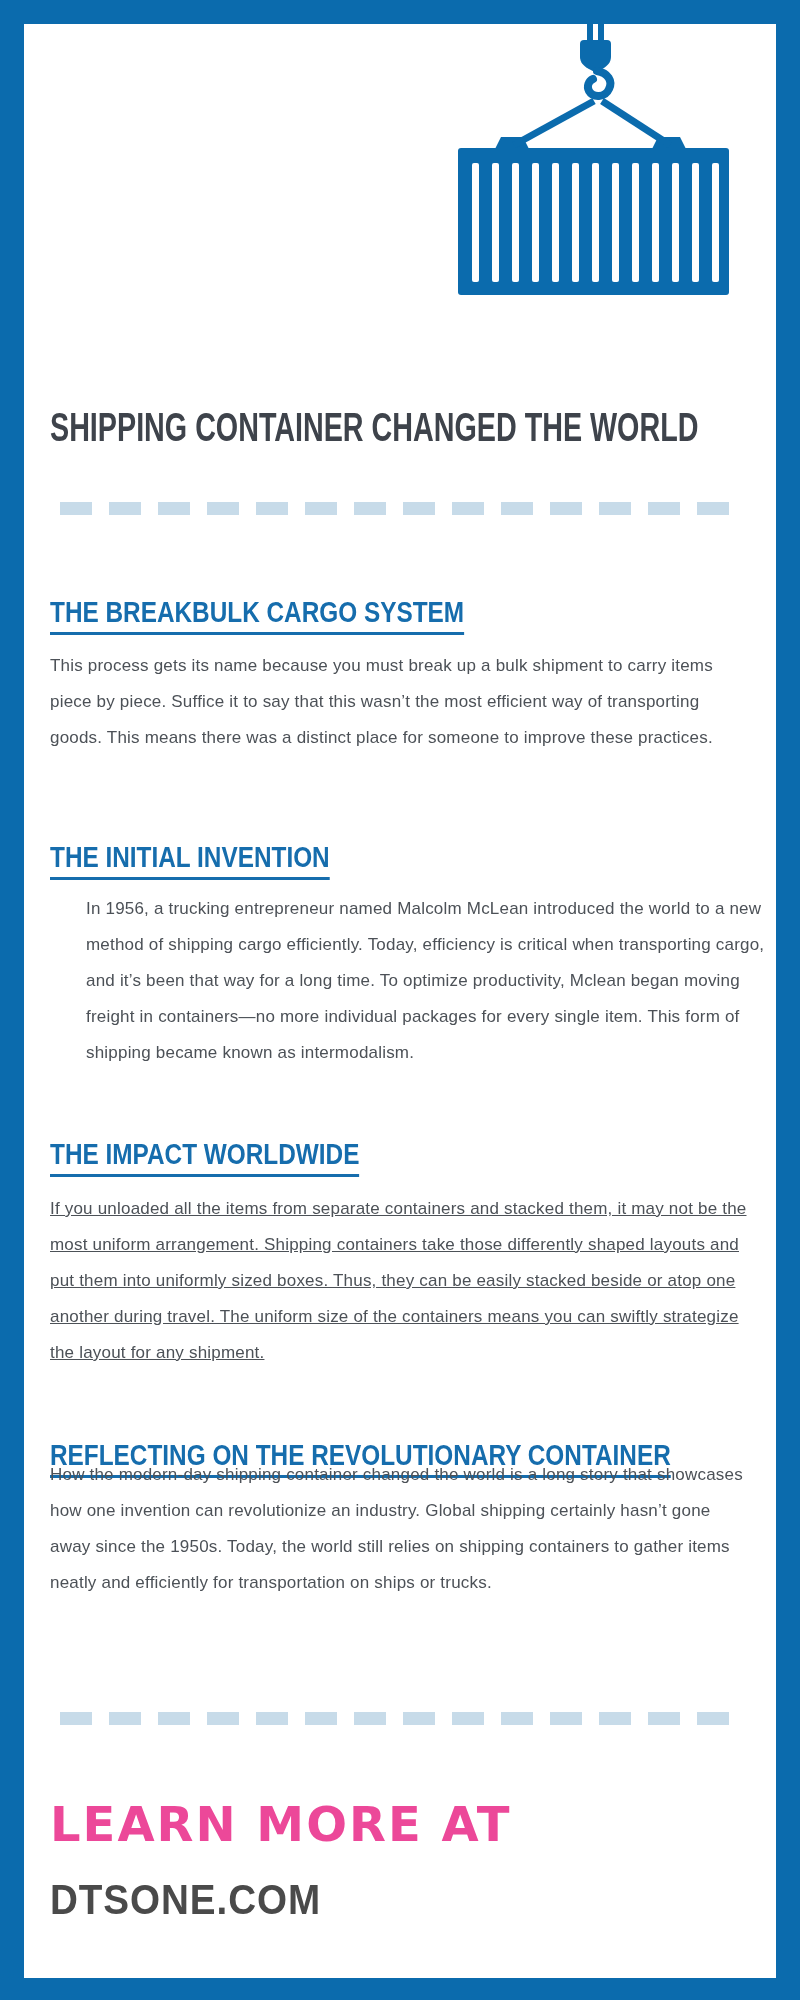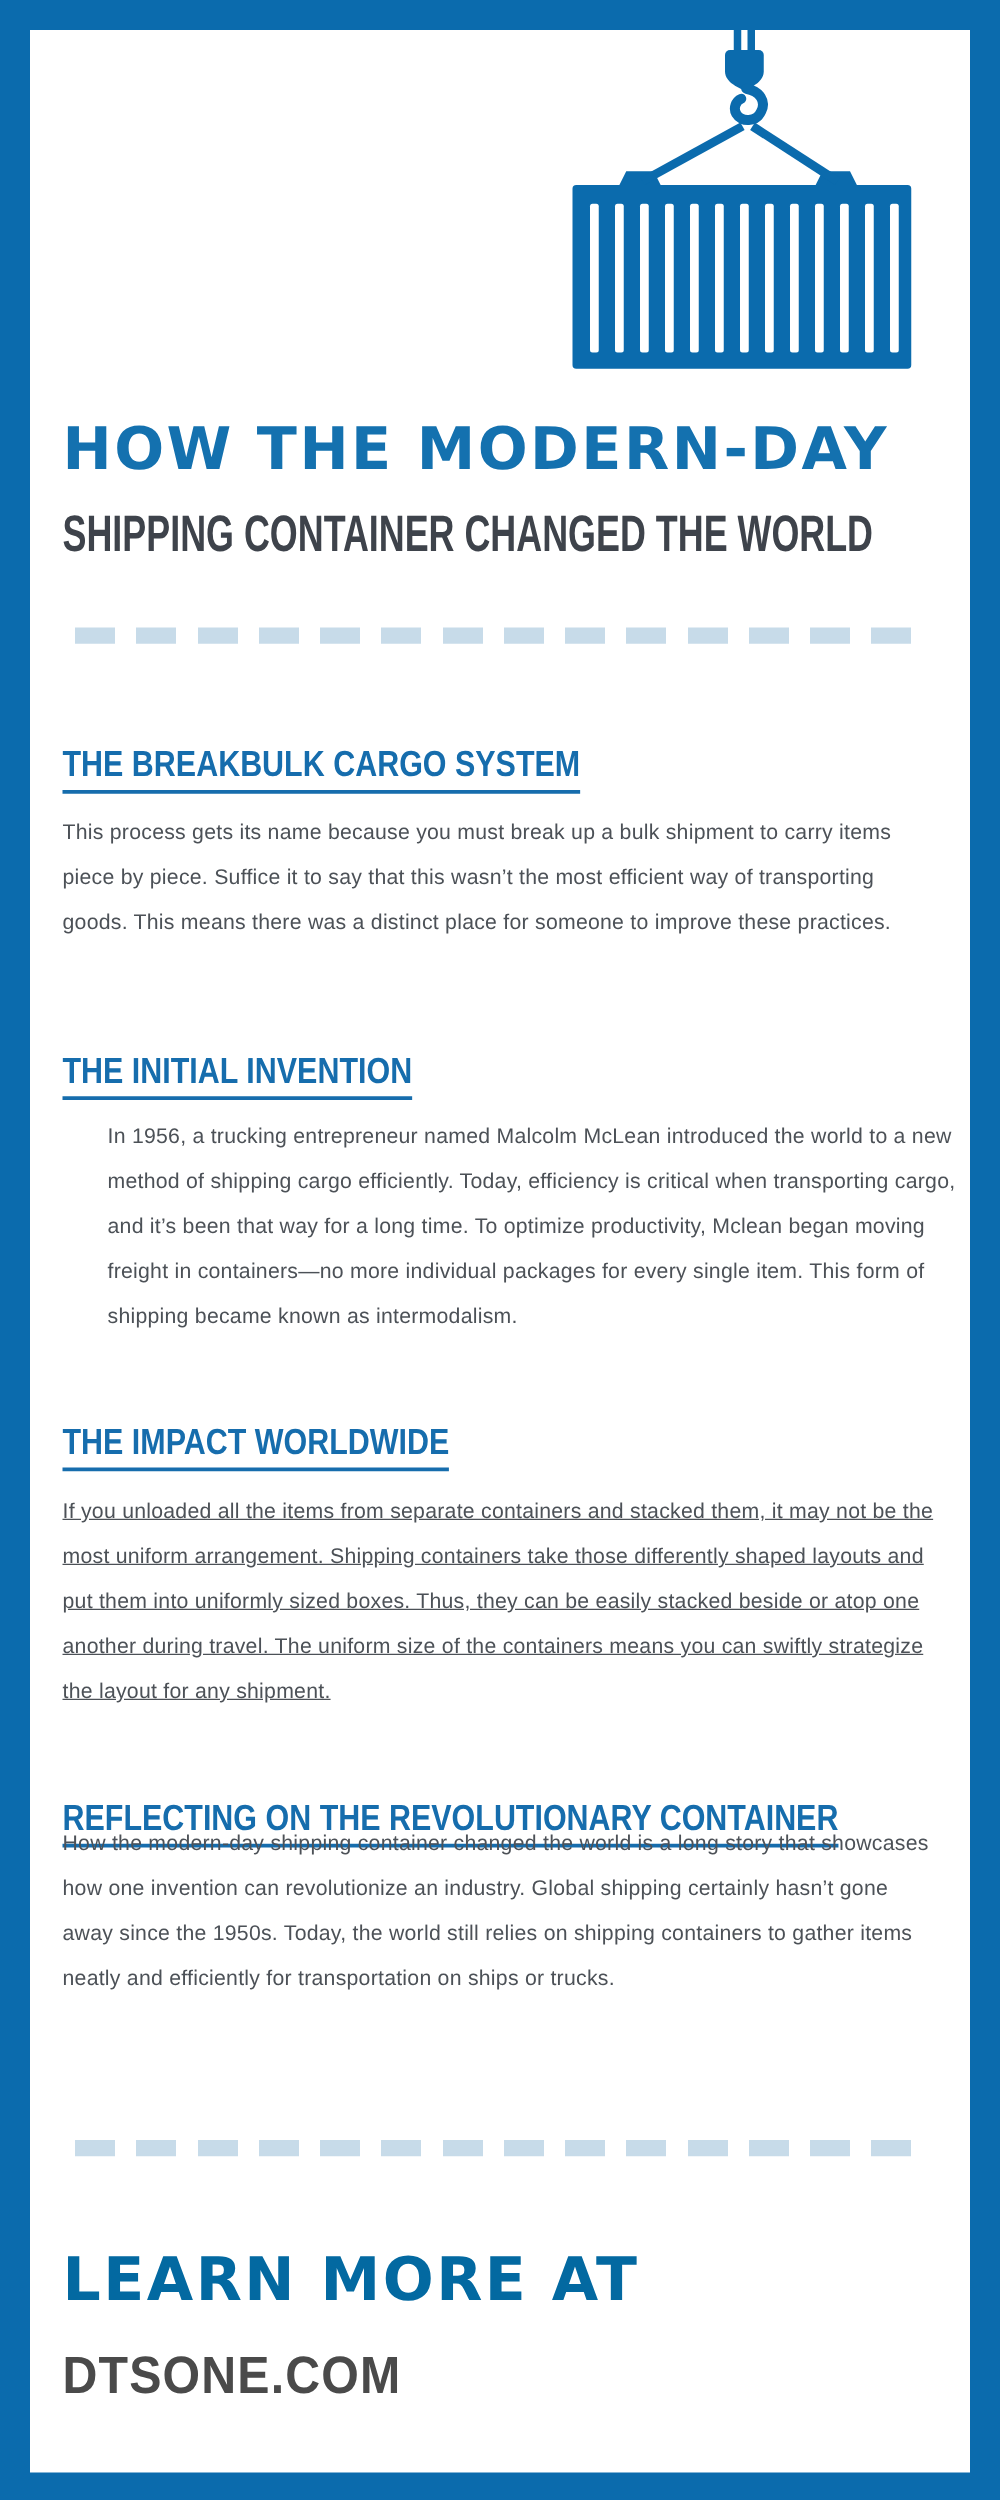--- a/index.html
+++ b/index.html
@@ -55,21 +55,21 @@
     color:#4c5157;
   }
   .p1{top:648px;}
   .p2{top:891px;margin-left:36px;}
   .p3{top:1191px;text-decoration:underline;}
   .p4{top:1457px;}
   .learn{
     position:absolute;left:50px;top:1800px;margin:0;
     font-family:"DejaVu Sans",sans-serif;
     font-weight:bold;font-size:48px;line-height:1;
-    color:#0369a1;letter-spacing:2px;white-space:nowrap;
+    color:#ec4899;letter-spacing:2px;white-space:nowrap;
   }
   .site{
     position:absolute;left:50px;top:1879px;margin:0;
     font-weight:bold;font-size:42px;line-height:1;
     color:#4a4a4a;letter-spacing:1px;white-space:nowrap;
     transform:scaleX(0.92);transform-origin:left top;
   }
 </style>
 </head>
 <body>
@@ -100,21 +100,20 @@
       <rect x="162" y="139" width="7" height="119" rx="2"></rect>
       <rect x="182" y="139" width="7" height="119" rx="2"></rect>
       <rect x="202" y="139" width="7" height="119" rx="2"></rect>
       <rect x="222" y="139" width="7" height="119" rx="2"></rect>
       <rect x="242" y="139" width="7" height="119" rx="2"></rect>
       <rect x="262" y="139" width="7" height="119" rx="2"></rect>
       <rect x="282" y="139" width="7" height="119" rx="2"></rect>
     </g>
   </svg>
 
-  <h1 class="title">HOW THE MODERN-DAY</h1>
   <div class="subtitle">SHIPPING CONTAINER CHANGED THE WORLD</div>
 
   <div class="divider d1"></div>
 
   <div class="h h1p">THE BREAKBULK CARGO SYSTEM</div>
   <p class="p p1">This process gets its name because you must break up a bulk shipment to carry items piece by piece. Suffice it to say that this wasn’t the most efficient way of transporting goods. This means there was a distinct place for someone to improve these practices.</p>
 
   <div class="h h2p">THE INITIAL INVENTION</div>
   <p class="p p2">In 1956, a trucking entrepreneur named Malcolm McLean introduced the world to a new method of shipping cargo efficiently. Today, efficiency is critical when transporting cargo, and it’s been that way for a long time. To optimize productivity, Mclean began moving freight in containers—no more individual packages for every single item. This form of shipping became known as intermodalism.</p>
 

